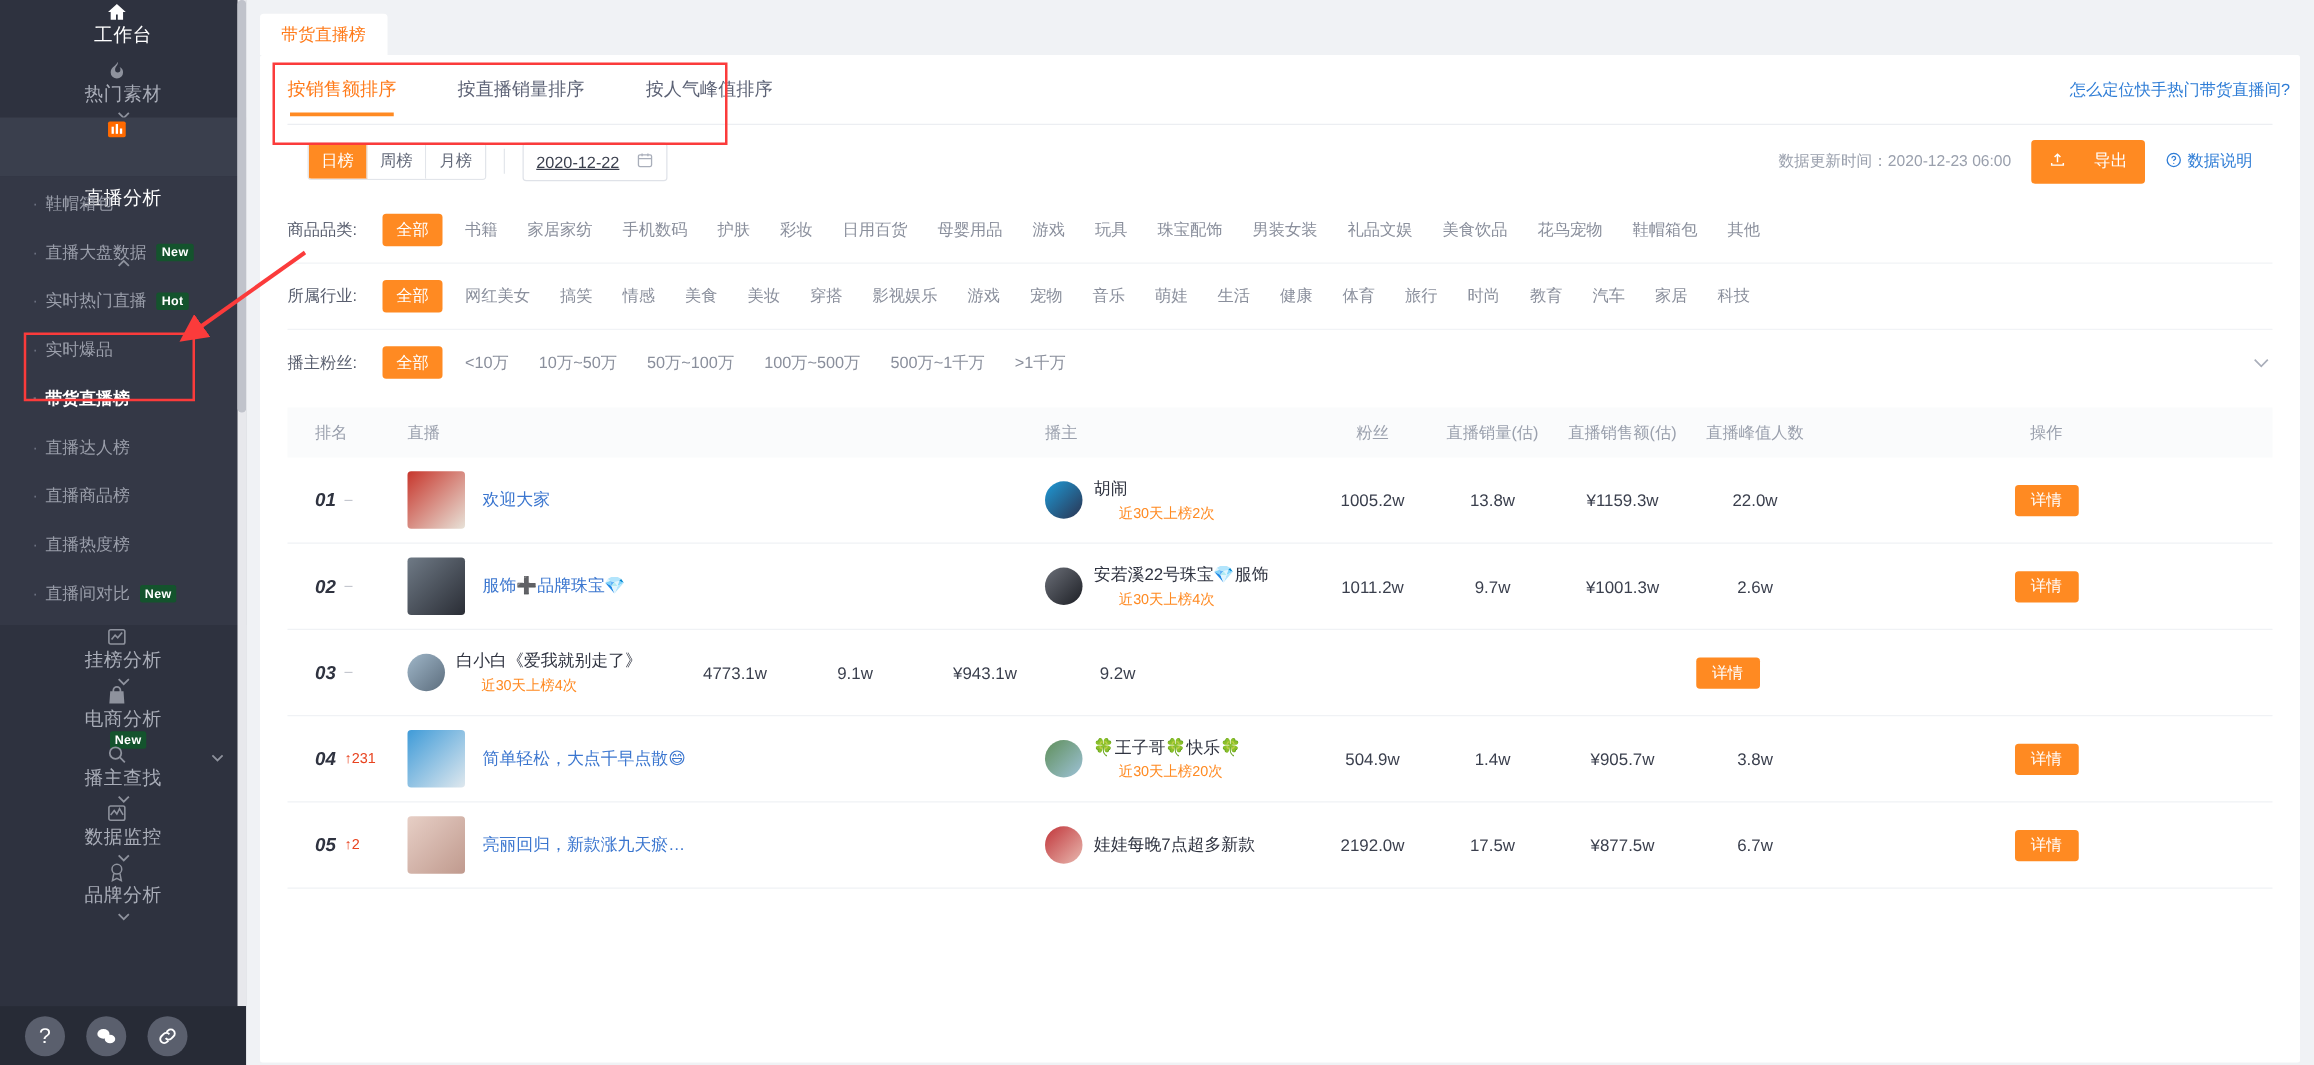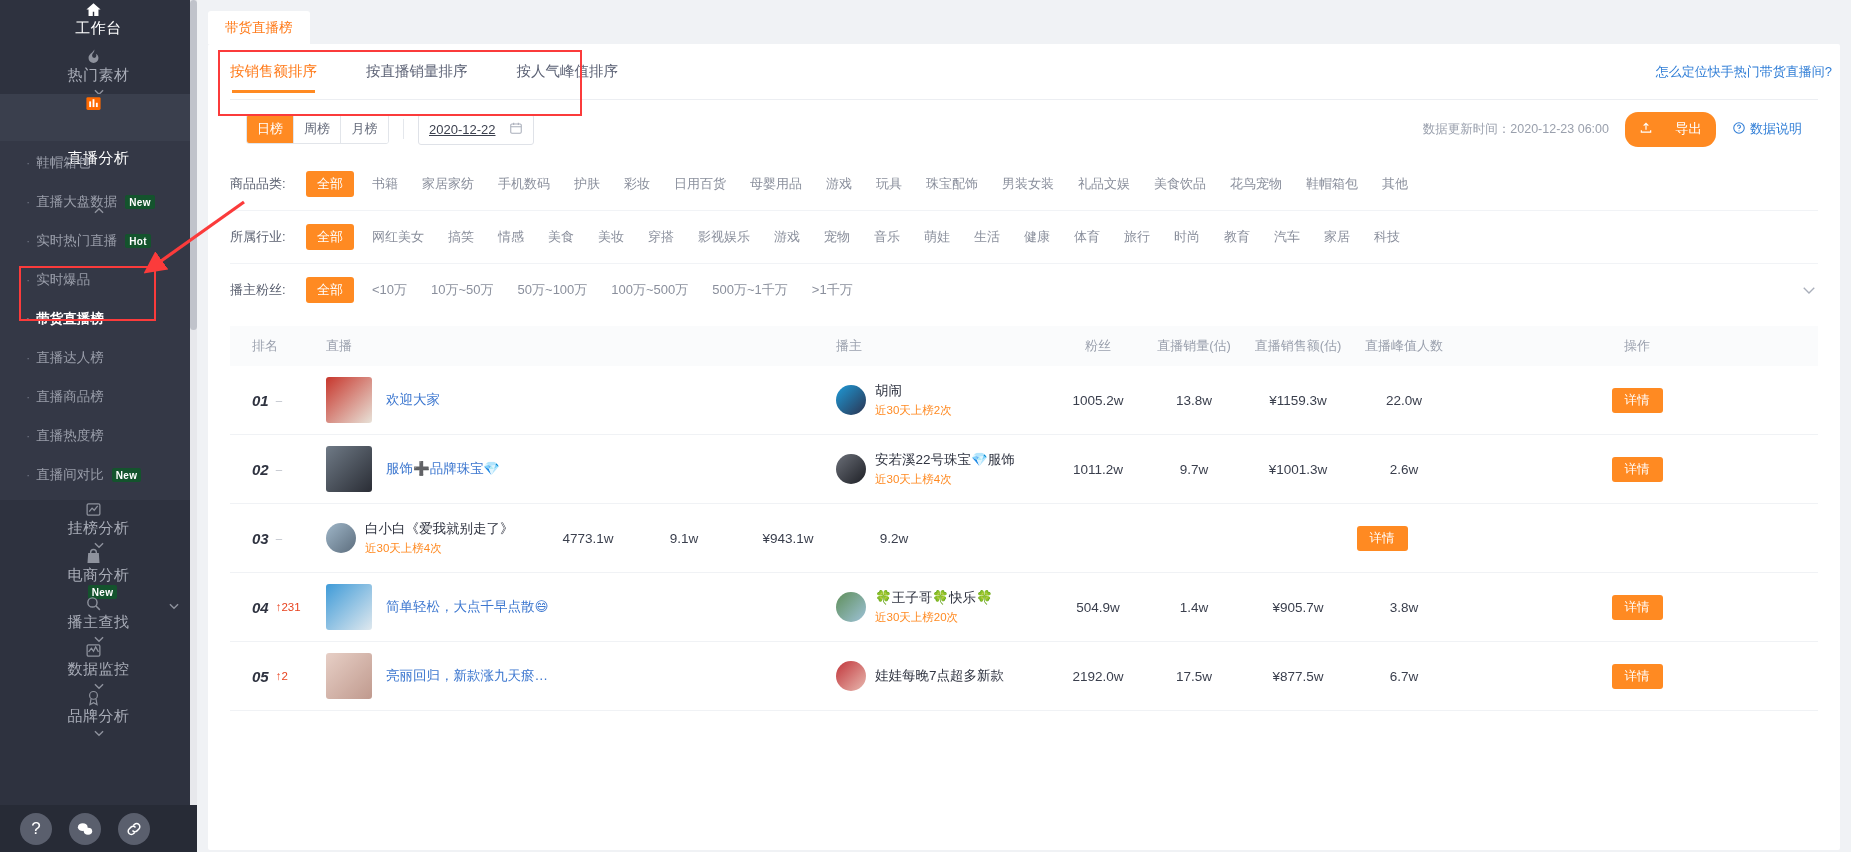--- a/index.html
+++ b/index.html
@@ -102,21 +102,21 @@
   .datepick{
     width:116px;height:31px;border:1px solid #dfe2e8;border-radius:3px;
     display:flex;align-items:center;justify-content:space-between;padding:0 10px;
     font-size:13px;color:#3a3f4d; cursor:pointer;text-decoration:underline;
   }
   .datepick svg{width:14px;height:14px;color:#a9aeba;}
   .tb-right{ margin-left:auto; display:flex; align-items:center; gap:16px; }
   .updtime{ font-size:12.5px; color:#9aa0ad; }
   .exportbtn{
     background:#ff8a22; color:#fff; font-size:13.5px; height:35px; min-width:91px;
-    display:flex;align-items:center;justify-content:center;gap:22px;border-radius:13px;cursor:pointer;
+    display:flex;align-items:center;justify-content:center;gap:22px;border-radius:3px;cursor:pointer;
   }
   .exportbtn svg{width:14px;height:14px;}
   .datainfo{ color:#2f7dd6; font-size:13px; display:flex; align-items:center; gap:4px; cursor:pointer; }
   .datainfo svg{width:14px;height:14px;}
 
   .filters{ padding:0 22px; }
   .frow{ display:flex; align-items:flex-start; padding:13px 0; position:relative; }
   .frow + .frow{ border-top:1px solid #f1f3f6; }
   .flabel{ font-size:13px; color:#585e6e; width:76px; flex:0 0 76px; line-height:26px; }
   .fopts{ display:flex; flex-wrap:wrap; align-items:center; flex:1 1 auto; }
@@ -153,21 +153,21 @@
   .ranknum{ font-style:italic; font-weight:bold; font-size:15px; color:#2f3340; }
   .rankdelta{ font-size:11.5px; color:#b9bdc7; }
   .rankdelta.up{ color:#e8431f; }
   .thumb{
     width:46px;height:46px;border-radius:3px;flex:0 0 46px; overflow:hidden; position:relative;
   }
   .livetitle{ color:#3b76cf; font-size:13.5px; white-space:nowrap; }
   .hostwrap{ display:flex; align-items:center; gap:9px; }
   .avatar{ width:30px;height:30px;border-radius:50%;flex:0 0 30px; overflow:hidden; position:relative;}
   .hostname{ color:#2f3340; font-size:13.5px; white-space:nowrap; }
-  .hostsub{ color:#ff8a22; font-size:11.5px; margin-top:3px; }
+  .hostsub{ color:#ff8a22; font-size:11.5px; margin-top:3px;margin-left:20px; }
   .num{ color:#3a3f4d; }
   .detailbtn{
     display:inline-flex;align-items:center;justify-content:center;
     background:#ff8a22;color:#fff;font-size:12.5px;width:51px;height:25px;border-radius:3px;cursor:pointer;
   }
 
   
   .hl{ position:absolute; border:2px solid #fb3b3b; pointer-events:none; }
   .arrow{ position:absolute; pointer-events:none; }
 </style>

